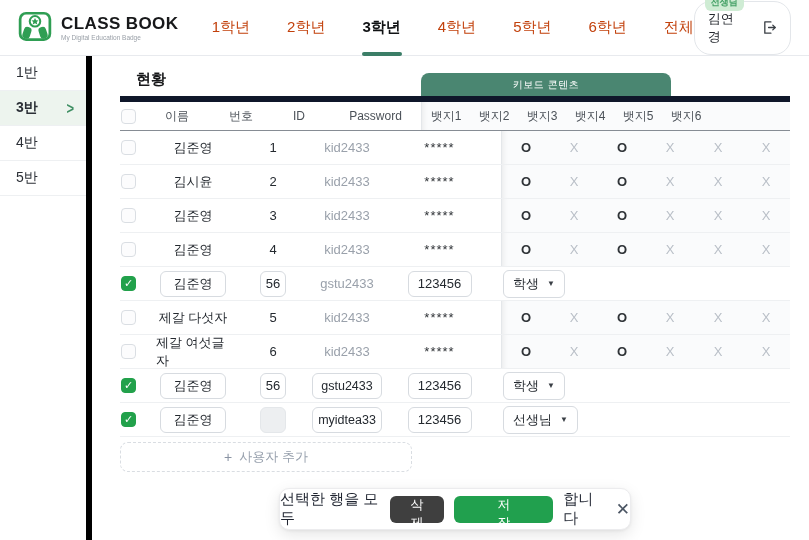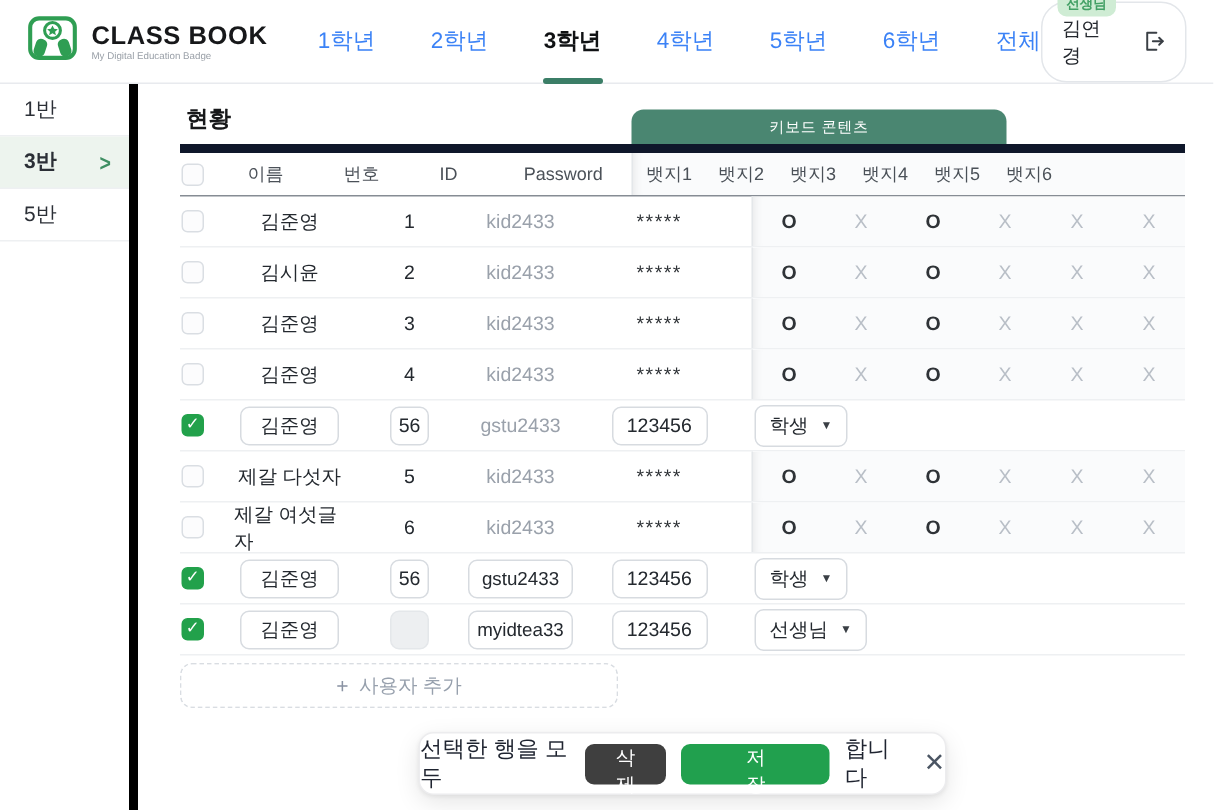--- a/index.html
+++ b/index.html
@@ -7,35 +7,35 @@
     width:809px;height:540px;overflow:hidden;background:#fff;
     font-family:"Liberation Sans","DejaVu Sans",sans-serif;color:#24292f;
     position:relative;
   }
   
   .header{height:56px;display:flex;align-items:center;padding:0 18px;box-sizing:border-box;border-bottom:1px solid #e8eaee;}
   .logo{display:flex;align-items:center;gap:9px;width:196px;}
   .logo-text .t1{font-size:17px;font-weight:800;letter-spacing:.4px;color:#17181a;line-height:1;}
   .logo-text .t2{font-size:6.5px;color:#9aa0a8;margin-top:2px;}
   .nav{flex:1;display:flex;justify-content:center;gap:37px;height:100%;align-items:center;}
-  .tab{font-size:15px;color:#3b82f6;position:relative;height:100%;display:flex;align-items:center;cursor:pointer;white-space:nowrap;}
+  .tab{font-size:15px;color:#c2410c;position:relative;height:100%;display:flex;align-items:center;cursor:pointer;white-space:nowrap;}
   .tab.active{font-weight:bold;color:#101214;}
   .tab.active::after{content:"";position:absolute;bottom:-1px;left:50%;transform:translateX(-50%);width:40px;height:4px;border-radius:3px;background:#3b7e67;}
   .user-chip{position:relative;border:1px solid #e3e6ea;border-radius:17px;padding:8px 13px;display:flex;align-items:center;gap:16px;font-size:13px;color:#23272d;}
   .role-badge{position:absolute;top:-8px;left:10px;background:#cfecd4;color:#43a065;font-size:9px;font-weight:bold;padding:2px 6px;border-radius:6px;}
   
   .layout{display:flex;height:484px;}
   .sidebar{width:100px;border-right:6px solid #000000;box-sizing:border-box;}
   .side-item{height:34px;display:flex;align-items:center;justify-content:space-between;padding:0 12px 0 16px;font-size:14px;border-bottom:1px solid #eef0f2;color:#2b2f36;cursor:pointer;}
   .side-item.active{background:#edf4ee;font-weight:bold;}
   .chev{color:#3f8f63;font-size:13px;font-weight:bold;transform:scaleY(1.2);}
   .main{flex:1;padding:4px 19px 0 28px;box-sizing:border-box;}
   
   .head-zone{position:relative;height:36px;}
-  .section-title{position:absolute;bottom:7px;left:4px;font-size:15px;font-weight:bold;color:#17181a;margin-top:16px;}
+  .section-title{position:absolute;bottom:7px;left:16px;font-size:15px;font-weight:bold;color:#17181a;margin-top:16px;}
   .banner{position:absolute;bottom:0;left:301px;width:250px;height:23px;background:#4a8671;border-radius:8px 8px 0 0;color:#fff;font-size:10px;display:flex;align-items:center;justify-content:center;letter-spacing:.5px;}
   
   .table{border-top:6px solid #0f172a;}
   .thead{display:flex;align-items:center;height:28px;font-size:12px;color:#4b5158;border-bottom:1.5px solid #868c94;}
   .row{display:flex;align-items:center;height:33px;font-size:13px;border-bottom:1px solid #eef0f2;gap:16px;}
   .c-check{width:20px;display:flex;align-items:center;}
   .c-name{width:74px;display:flex;justify-content:center;align-items:center;}
   .c-num{width:54px;display:flex;justify-content:center;align-items:center;}
   .c-id{width:62px;display:flex;justify-content:center;align-items:center;}
   .c-pass{width:91px;display:flex;justify-content:center;align-items:center;}
@@ -110,20 +110,23 @@
 <div class="layout">
   <div class="sidebar">
       <div class="side-item">
         <span>1반</span>
       </div>
       <div class="side-item active">
         <span>3반</span>
         <span class="chev">&gt;</span>
       </div>
       <div class="side-item">
+        <span>4반</span>
+      </div>
+      <div class="side-item">
         <span>5반</span>
       </div>
     </div>
 
   <div class="main">
     <div class="head-zone">
       <div class="section-title">현황</div>
       <div class="banner">키보드 콘텐츠</div>
     </div>
 

